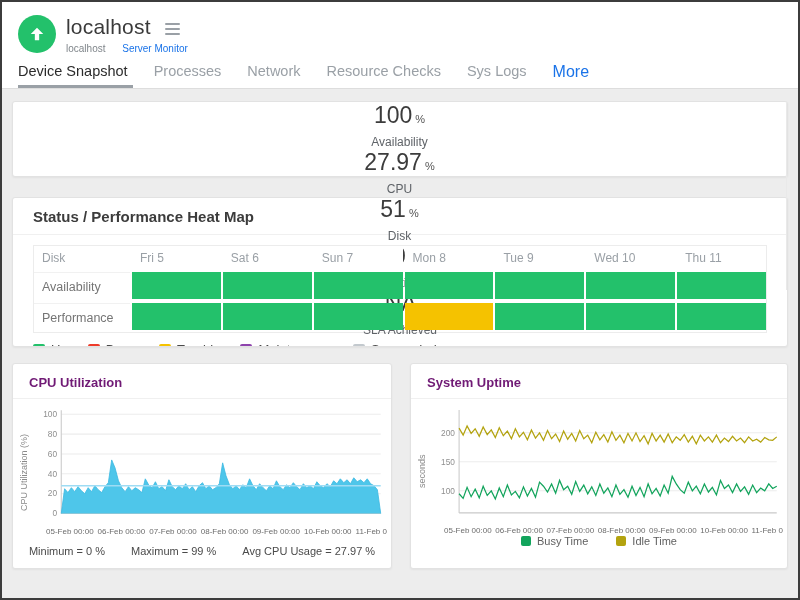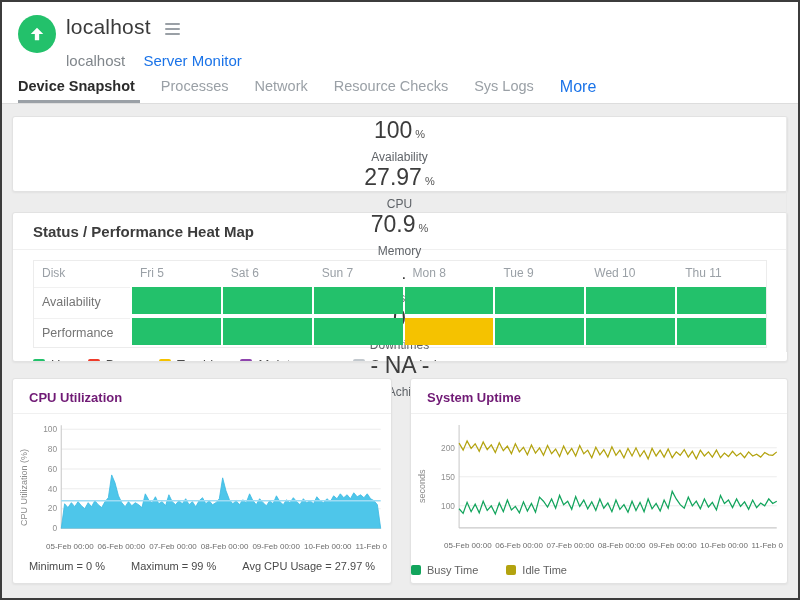--- a/index.html
+++ b/index.html
@@ -9,29 +9,29 @@
 
   
   .header-block { background:#fff; border-bottom:1px solid #dddddd; }
   .header-top { display:flex; align-items:flex-start; padding:13px 16px 0 16px; }
   .logo-circle { width:38px; height:38px; border-radius:50%; background:#23c16b; display:flex; align-items:center; justify-content:center; flex:0 0 auto; }
   .title-block { margin-left:10px; }
   .title-row { display:flex; align-items:center; }
   .page-title { font-size:21px; font-weight:400; color:#3a3a3a; letter-spacing:.2px; }
   .hamburger { margin-left:14px; cursor:pointer; display:flex; flex-direction:column; gap:3px; padding-top:3px; }
   .hamburger i { display:block; width:15px; height:2px; background:#9aa0a6; border-radius:1px; }
-  .breadcrumb { margin-top:13px; font-size:15px;text-align:right; }
+  .breadcrumb { margin-top:4px; font-size:10px;text-align:right; }
   .crumb-device { color:#80868b; margin-right:14px; }
   .crumb-link { color:#1a73e8; text-decoration:none; cursor:pointer; }
 
   
   .tabs { display:flex; align-items:flex-end; padding:10px 0 0 16px; height:34px; }
   .tab { position:relative; font-size:14.5px; color:#9aa0a6; padding:0 13px 9px 13px; cursor:pointer; white-space:nowrap; }
   .tab:first-child { padding-left:0; }
-  .tab.active { color:#2b2b2b; font-weight:700; }
+  .tab.active { color:#2b2b2b; font-weight:400; }
   .tab.active::after { content:""; position:absolute; left:0; right:8px; bottom:0; height:3px; background:#9aa0a6; }
   .tab.link { color:#1a73e8; font-size:16px; padding-bottom:7px; }
 
   
   .content { flex:1; padding:12px 10px; overflow:hidden; }
   .card { background:#fff; border:1px solid #e2e2e2; border-radius:3px; box-shadow:0 1px 2px rgba(0,0,0,.05); }
 
   
   .stats { height:76px; display:flex; align-items:stretch;flex-direction:column; }
   .stat { flex:1; display:flex; flex-direction:column; align-items:center; justify-content:center; border-right:1px solid #e9e9e9; }
@@ -56,21 +56,21 @@
   .chart-card { height:206px; overflow:hidden; }
   .chart-card.left { width:380px; }
   .chart-card.right { flex:1; }
   .chart-title { font-size:13px; font-weight:600; color:#701a75; padding:11px 16px 8px 16px; border-bottom:1px solid #f0f0f0; }
   .chart-body { display:flex; align-items:center; padding:8px 4px 0 6px; }
   .y-label { writing-mode:vertical-rl; transform:rotate(180deg); font-size:9px; color:#8a8a8a; text-align:center; height:100px; flex:0 0 13px; }
   .plot-wrap { flex:1; }
   .plot-wrap svg { display:block; width:100%; height:auto; }
   .x-labels { display:flex; justify-content:space-between; margin:1px 0 0 14px; font-size:8px; color:#6c6c6c; white-space:nowrap; }
   .cpu-footer { display:flex; justify-content:center; gap:26px; margin-top:9px; font-size:11px; color:#4a4a4a; }
-  .chart-legend { display:flex; gap:28px; margin-top:14px; }
+  .chart-legend { display:flex; justify-content:center; gap:28px; }
   .chart-legend-item { display:flex; align-items:center; gap:6px; font-size:11px; color:#616161; }
   .chart-legend-item .swatch { width:10px; height:10px; }
 </style>
 </head>
 <body>
 
 <div class="frame">
 
   <div class="header-block">
     <div class="header-top">
@@ -107,24 +107,20 @@
   <main class="content">
 
     <section class="card stats" id="stats">
         <div class="stat">
           <div><span class="stat-value">100</span><span class="stat-unit">%</span></div>
           <div class="stat-label">Availability</div>
         </div>
         <div class="stat">
           <div><span class="stat-value">27.97</span><span class="stat-unit">%</span></div>
           <div class="stat-label">CPU</div>
-        </div>
-        <div class="stat">
-          <div><span class="stat-value">70.9</span><span class="stat-unit">%</span></div>
-          <div class="stat-label">Memory</div>
         </div>
         <div class="stat">
           <div><span class="stat-value">51</span><span class="stat-unit">%</span></div>
           <div class="stat-label">Disk</div>
         </div>
         <div class="stat">
           <div><span class="stat-value">0</span></div>
           <div class="stat-label">Downtimes</div>
         </div>
         <div class="stat">

